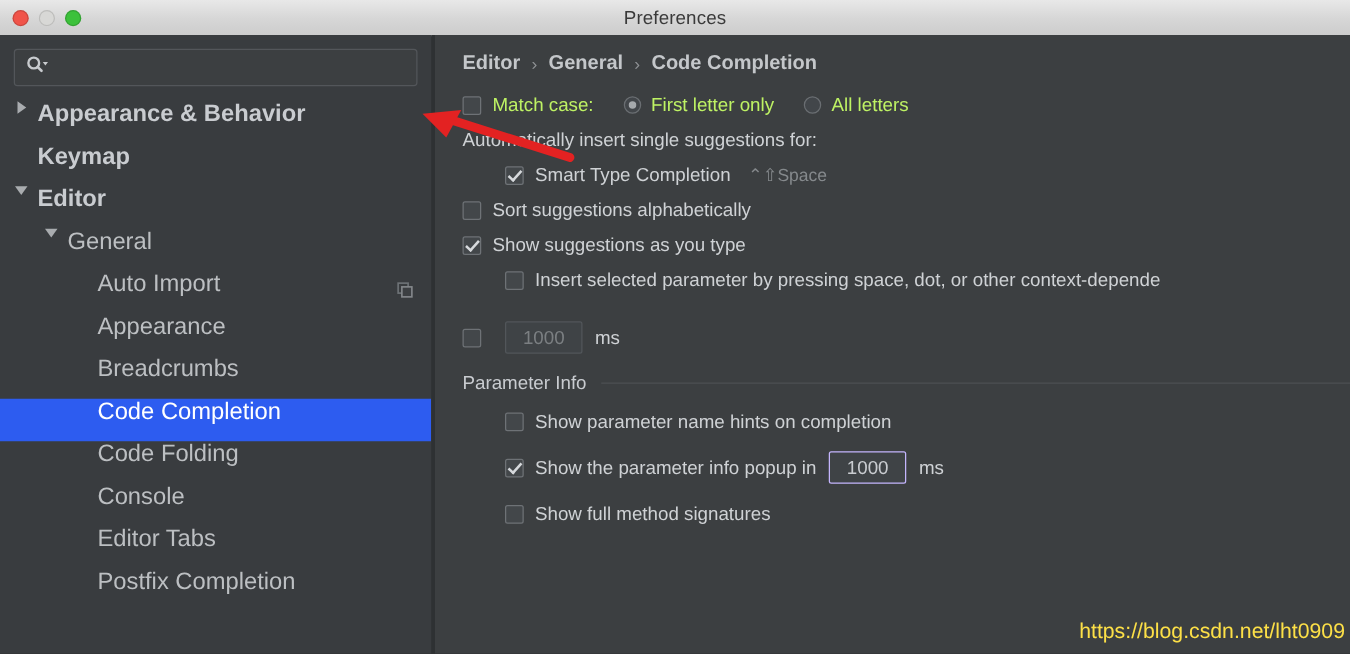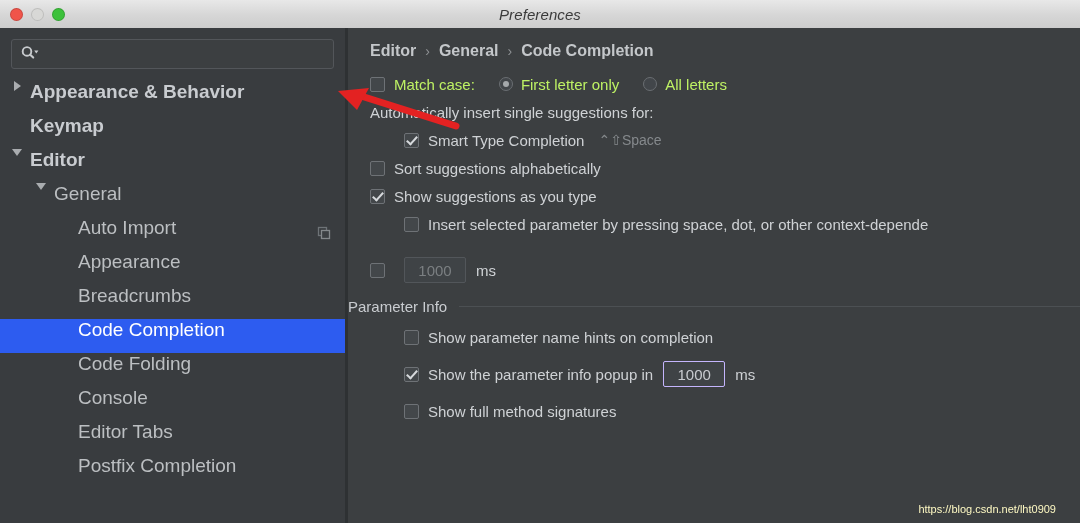--- a/index.html
+++ b/index.html
@@ -45,21 +45,20 @@
   }
   .light.close  { background: #f0544a; box-shadow: inset 0 0 0 1px rgba(0,0,0,.16); }
   .light.min    { background: #d8d8d6; box-shadow: inset 0 0 0 1px rgba(0,0,0,.12); }
   .light.zoom   { background: #3cc13b; box-shadow: inset 0 0 0 1px rgba(0,0,0,.16); }
   .title-text {
     width: 100%;
     text-align: center;
     font-size: 15px;
     color: #3a3a3a;
     letter-spacing: .1px;
-    font-style: italic;
   }
 
   
   .sidebar {
     position: absolute;
     left: 0; top: 28px;
     width: 345px;
     height: 495px;
     background: #393c3f;
     overflow: hidden;
@@ -227,44 +226,45 @@
     text-align: center;
     margin: 0 10px;
     box-sizing: border-box;
     outline: none;
   }
   .numfield.disabled { color: #7b7f82; border-color: #52565a; }
 
   .section {
     display: flex;
     align-items: center;
+    padding-left: 22px;
     margin-top: 14px;
     margin-bottom: 4px;
   }
   .section-title {
     font-size: 15px;
     color: #c9ccd0;
     white-space: nowrap;
   }
   .section-line {
     flex: 1 1 auto;
     height: 1px;
     background: #4c5053;
     margin-left: 12px;
     margin-right: 0;
   }
 
   .units { color: #cfd2d5; font-size: 15px; }
 
   .watermark {
     position: absolute;
-    right: 24px;
+    right: 4px;
     bottom: 8px;
-    font-size: 11px;
-    color: #fef9c3;
+    font-size: 17px;
+    color: #fde047;
     white-space: nowrap;
   }
 
   
   .arrow-layer {
     position: absolute;
     left: 0; top: 0;
     width: 1080px; height: 523px;
     pointer-events: none;
   }

